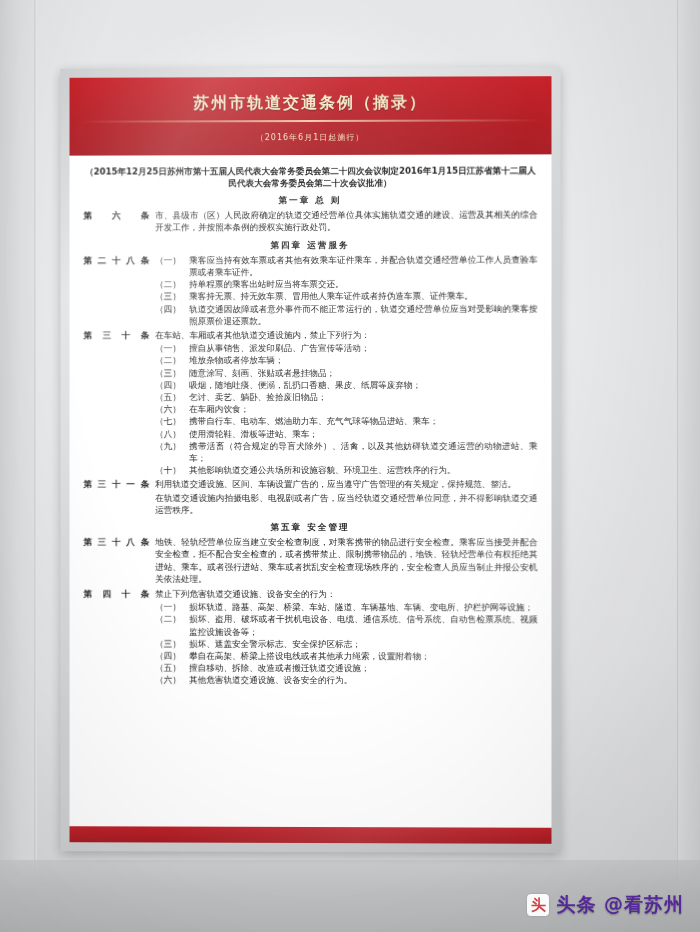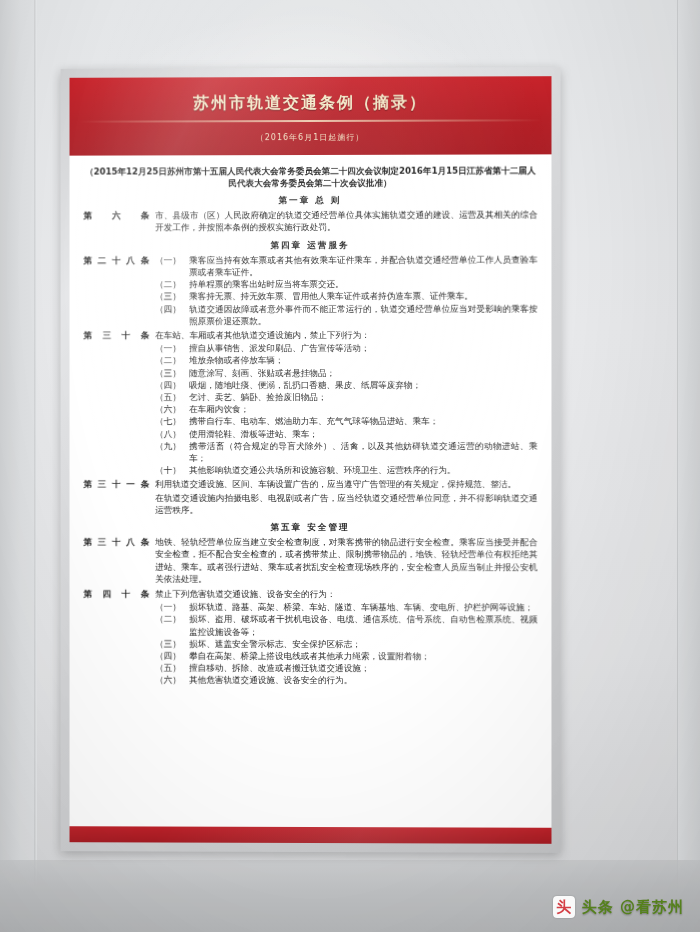--- a/index.html
+++ b/index.html
@@ -207,22 +207,22 @@
     justify-content: center;
     box-shadow: 0 0 2px rgba(0,0,0,0.25);
   }
   #watermark-logo span {
     color: #d7353c;
     font-size: 15px;
     font-weight: bold;
     line-height: 1;
   }
   #watermark-text {
-    color: #4d7c0f;
-    font-size: 15px;
+    color: #4c1d95;
+    font-size: 19px;
     font-weight: bold;
     text-shadow: 0 1px 2px rgba(0,0,0,0.35);
     letter-spacing: 1px;
   }
 </style>
 </head>
 <body>
 
 <div id="wall">
   <div id="wall-panel-left"></div>

